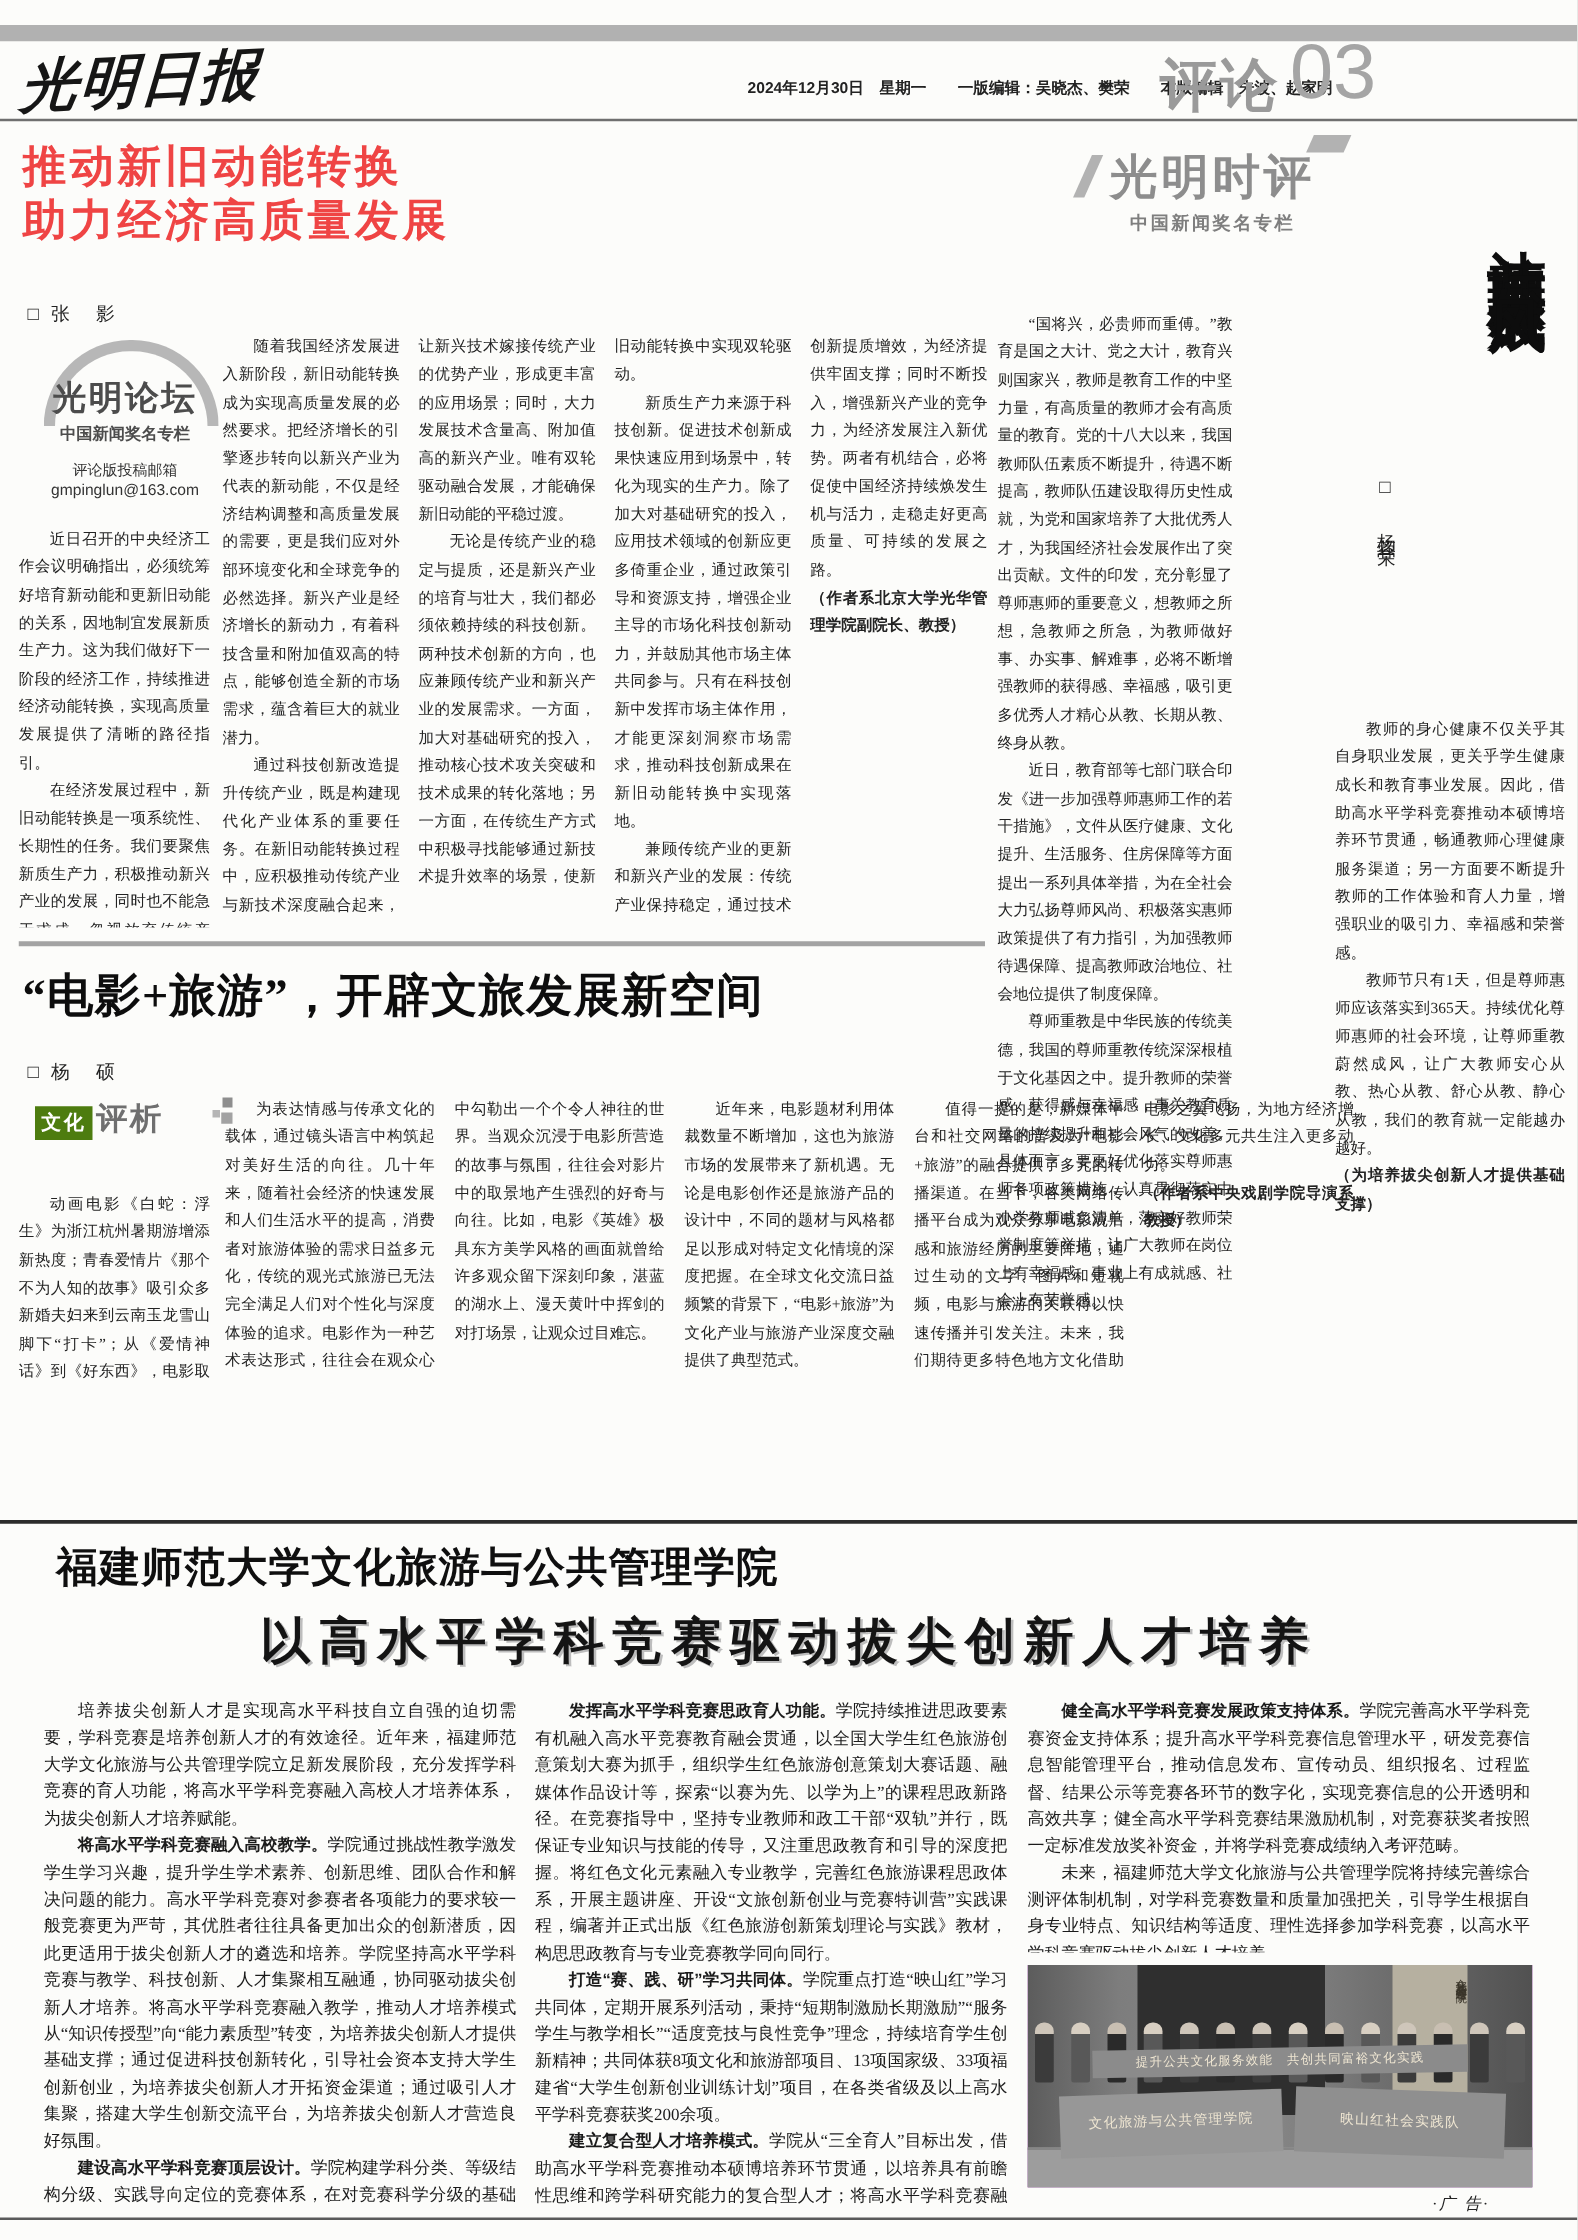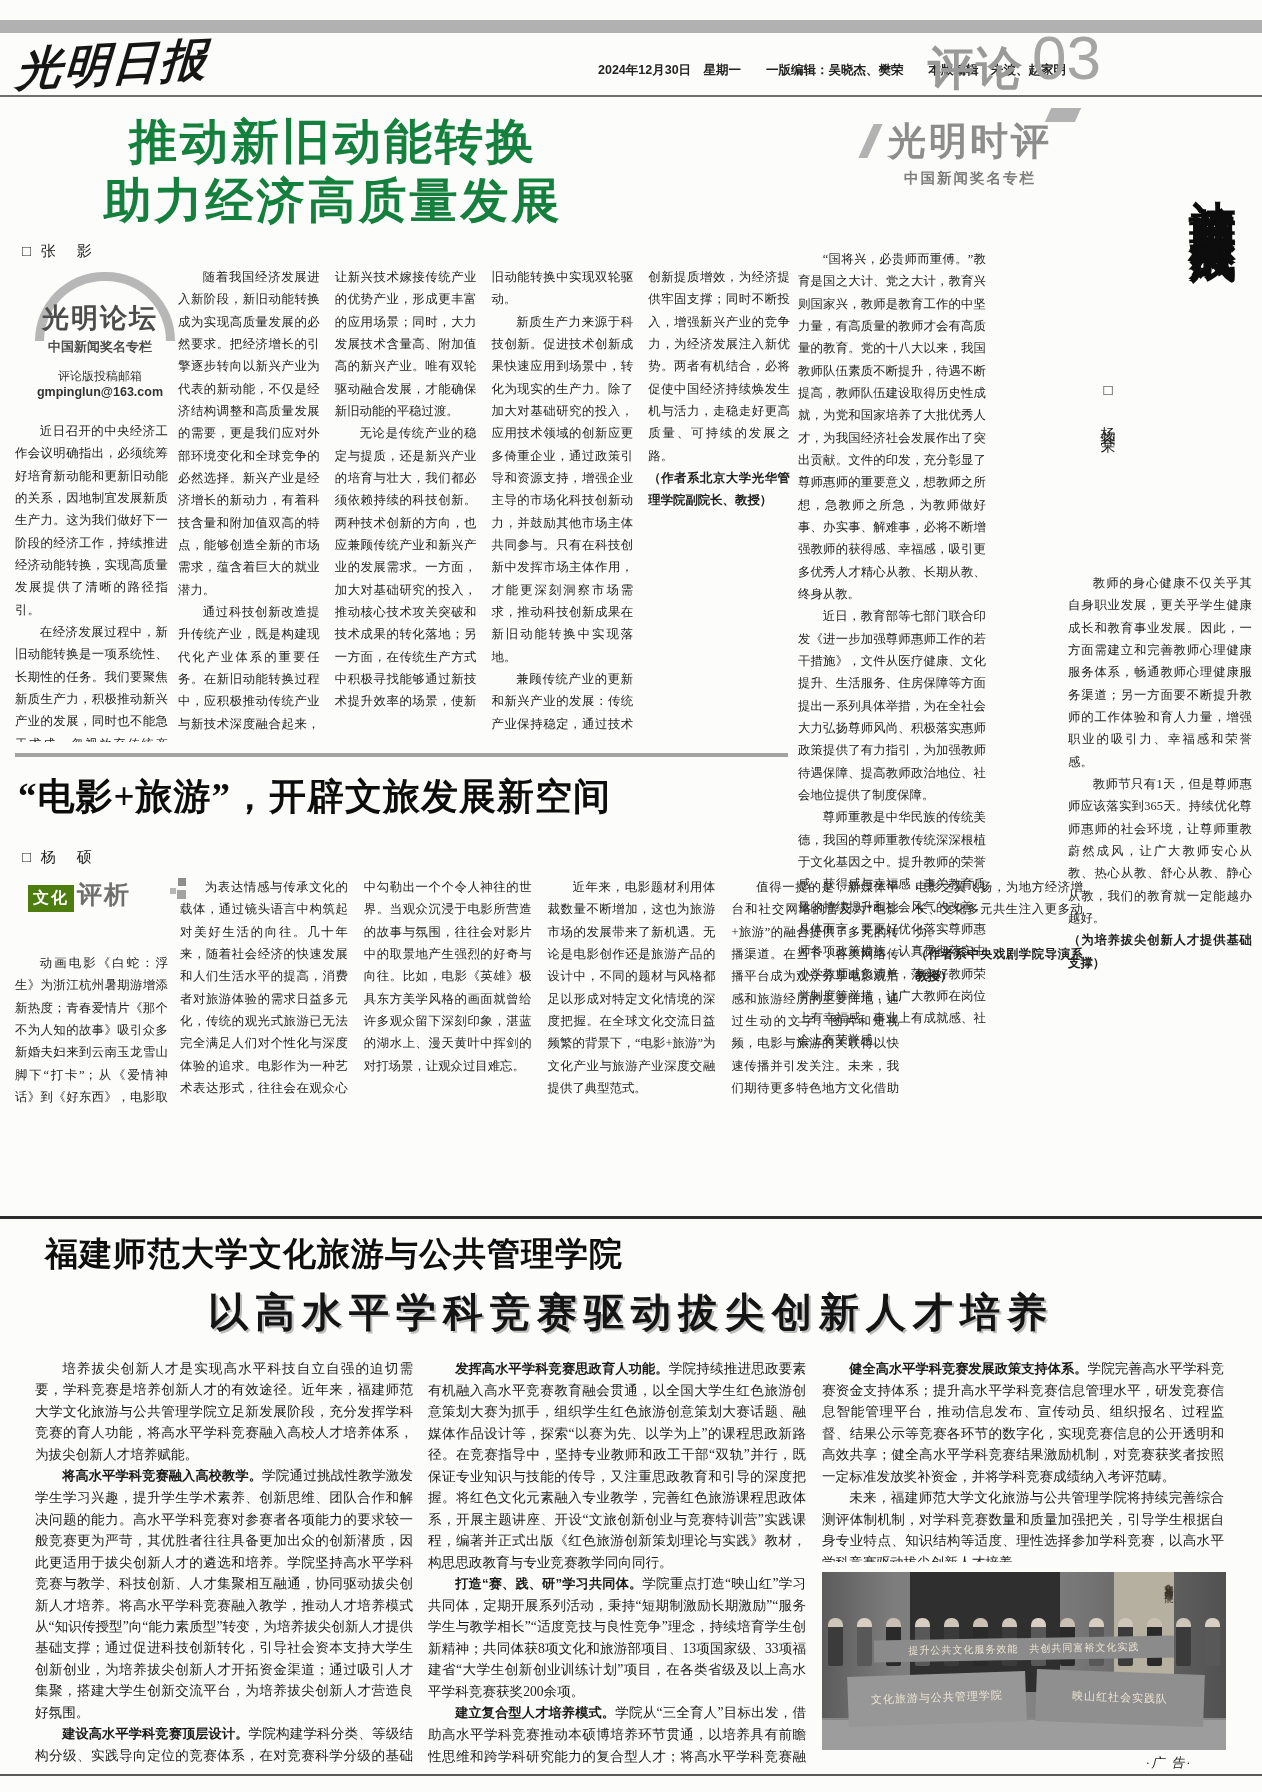--- a/index.html
+++ b/index.html
@@ -19,31 +19,31 @@
         font-family:"Liberation Sans","DejaVu Sans",sans-serif;}
   .header-rule{left:0;top:95px;width:1262px;height:2px;background:#6f6f6f;}
 
   
   .body-text{font-size:12.4px;line-height:1.8;color:#232323;overflow:hidden;}
   .body-text p{margin:0;text-indent:2em;text-align:justify;}
   .attr{font-weight:bold;text-indent:0 !important;text-align:right;}
   .byline{font-size:15px;color:#222;letter-spacing:3px;}
 
   
-  .a1-headline{left:18px;top:112px;width:630px;font-size:48px;font-weight:bold;
-        line-height:1.23;letter-spacing:3px;color:#15803d;text-align:center;}
+  .a1-headline{left:18px;top:112px;width:630px;font-size:35px;font-weight:bold;
+        line-height:1.23;letter-spacing:3px;color:#ef4444;}
   .a1-byline{left:22px;top:242px;}
   .forum-box{left:30px;top:278px;width:140px;text-align:center;
         font-family:"Liberation Sans","DejaVu Sans",sans-serif;}
   .forum-arc{position:absolute;left:5px;top:-6px;width:122px;height:60px;
         border:9px solid #b7b7b7;border-bottom:none;border-radius:120px 120px 0 0;}
   .forum-title{position:relative;margin-top:22px;font-size:27px;font-weight:bold;color:#4c4c4c;letter-spacing:2px;}
   .forum-sub{position:relative;font-size:13px;font-weight:bold;color:#4c4c4c;margin-top:2px;}
   .forum-note{font-size:12px;color:#333;margin-top:12px;}
-  .forum-email{font-size:12.5px;color:#333;font-weight:bold;}
+  .forum-email{font-size:12.5px;color:#333;font-weight:normal;}
   .a1-col1{left:15px;top:420px;width:153px;height:322px;}
   .a1-cols{left:178px;top:266px;width:612px;height:482px;column-count:4;column-gap:15px;column-fill:auto;}
 
   .divider1{left:15px;top:753px;width:773px;height:4px;background:#a3a3a3;}
 
   
   .shiping-box{left:830px;top:116px;width:280px;text-align:center;
         font-family:"Liberation Sans","DejaVu Sans",sans-serif;}
   .shiping-title{position:relative;display:inline-block;font-size:38px;font-weight:bold;
         color:#8d8d8d;letter-spacing:3px;}
@@ -159,21 +159,21 @@
   </div>
   <div class="abs a2-headline">让尊师惠师蔚然成风</div>
   <div class="abs a2-byline">□ 杨蓉荣</div>
   <div class="abs a2-colA body-text">
       <p>“国将兴，必贵师而重傅。”教育是国之大计、党之大计，教育兴则国家兴，教师是教育工作的中坚力量，有高质量的教师才会有高质量的教育。党的十八大以来，我国教师队伍素质不断提升，待遇不断提高，教师队伍建设取得历史性成就，为党和国家培养了大批优秀人才，为我国经济社会发展作出了突出贡献。文件的印发，充分彰显了尊师惠师的重要意义，想教师之所想，急教师之所急，为教师做好事、办实事、解难事，必将不断增强教师的获得感、幸福感，吸引更多优秀人才精心从教、长期从教、终身从教。</p>
       <p>近日，教育部等七部门联合印发《进一步加强尊师惠师工作的若干措施》，文件从医疗健康、文化提升、生活服务、住房保障等方面提出一系列具体举措，为在全社会大力弘扬尊师风尚、积极落实惠师政策提供了有力指引，为加强教师待遇保障、提高教师政治地位、社会地位提供了制度保障。</p>
       <p>尊师重教是中华民族的传统美德，我国的尊师重教传统深深根植于文化基因之中。提升教师的荣誉感、获得感与幸福感，事关教育质量的持续提升和社会风气的改善。具体而言，要更好优化落实尊师惠师各项政策措施，认真贯彻落实中小学教师减负清单，落实好教师荣誉制度等举措，让广大教师在岗位上有幸福感、事业上有成就感、社会上有荣誉感。</p>
     </div>
   <div class="abs a2-colB body-text">
     <div>
-        <p>教师的身心健康不仅关乎其自身职业发展，更关乎学生健康成长和教育事业发展。因此，一方面需建立和完善教师心理健康服务体系，畅通教师心理健康服务渠道；另一方面要不断提升教师的工作体验和育人力量，增强职业的吸引力、幸福感和荣誉感。</p>
+        <p>教师的身心健康不仅关乎其自身职业发展，更关乎学生健康成长和教育事业发展。因此，借助高水平学科竞赛推动本硕博培养环节贯通，畅通教师心理健康服务渠道；另一方面要不断提升教师的工作体验和育人力量，增强职业的吸引力、幸福感和荣誉感。</p>
         <p>教师节只有1天，但是尊师惠师应该落实到365天。持续优化尊师惠师的社会环境，让尊师重教蔚然成风，让广大教师安心从教、热心从教、舒心从教、静心从教，我们的教育就一定能越办越好。</p>
       </div>
     <p class="attr">（为培养拔尖创新人才提供基础支撑）</p>
   </div>
 
   <div class="abs a3-headline">“电影+旅游”，开辟文旅发展新空间</div>
   <div class="abs a3-byline byline">□ 杨　硕</div>
   <div class="abs wenhua-box">
     <span class="wh-black">文化</span><span class="wh-gray">评析</span>
     <span class="wh-px p1"></span>

